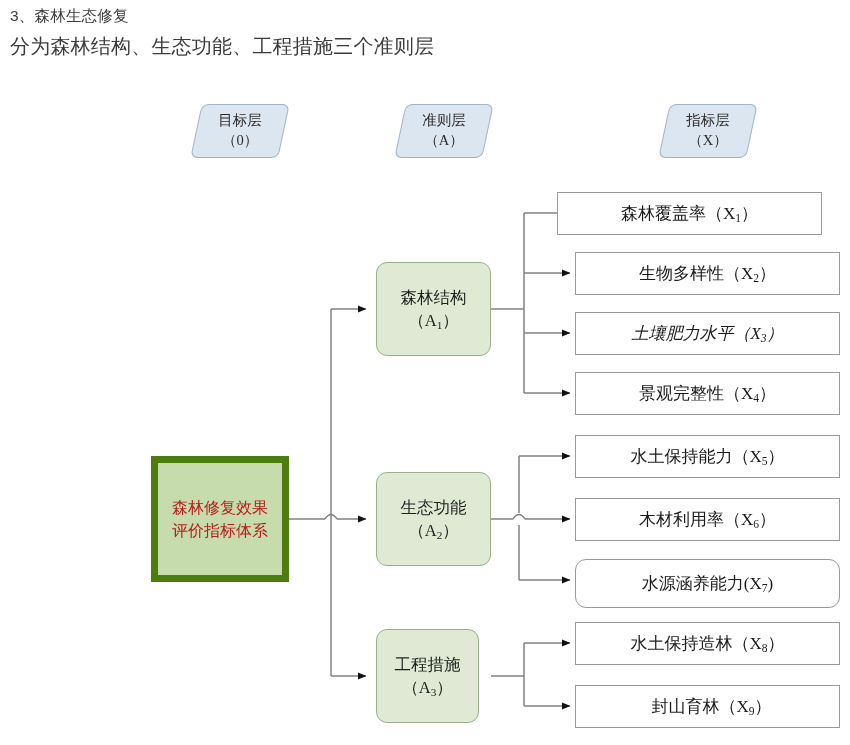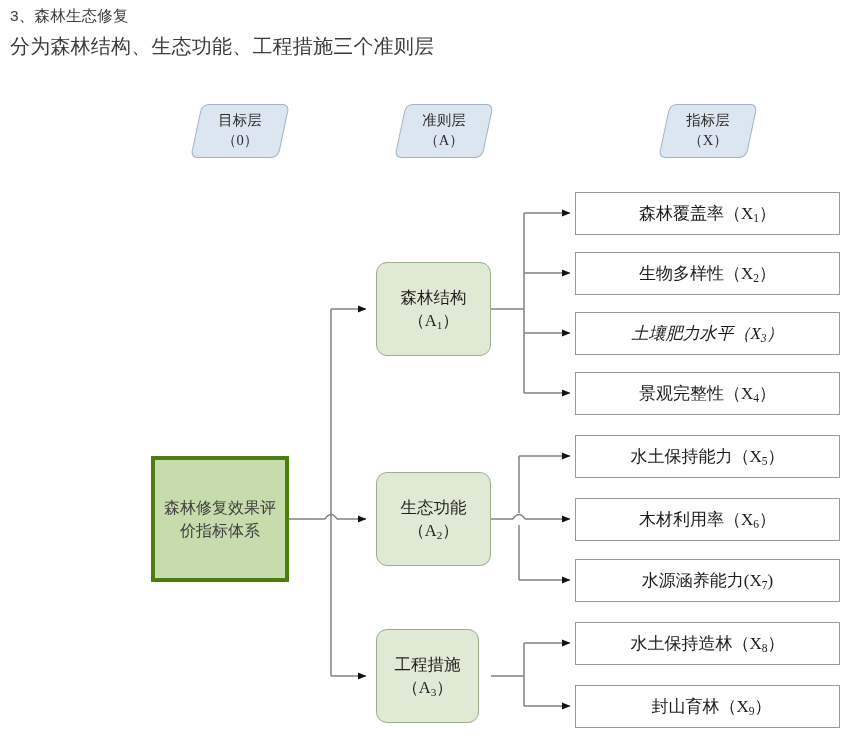--- a/index.html
+++ b/index.html
@@ -57,29 +57,29 @@
     font-size: 14.5px;
     line-height: 1.35;
     color: #2b2b2b;
     white-space: nowrap;
   }
 
   
   #goal-box {
     position: absolute;
     background: #c6dcad;
-    border: 4px solid #4d7c0f;
+    border: 7px solid #4d7c0f;
     box-sizing: border-box;
     display: flex;
     align-items: center;
     justify-content: center;
     text-align: center;
     font-size: 16px;
     line-height: 1.45;
-    color: #404040;
+    color: #b91c1c;
     padding: 0 8px;
   }
 
   
   .criteria-box {
     position: absolute;
     background: #dfe9d3;
     border: 1px solid #9bb089;
     border-radius: 11px;
     box-sizing: border-box;
@@ -202,21 +202,21 @@
 <div class="criteria-box" style="left:376px; top:472px; width:115px; height:94px;">
   <span>生态功能</span>
   <span><span>（A</span><sub>2</sub><span>）</span></span>
 </div>
 
 <div class="criteria-box" style="left:376px; top:629px; width:103px; height:94px;">
   <span>工程措施</span>
   <span><span>（A</span><sub>3</sub><span>）</span></span>
 </div>
 
-<div class="indicator-box" style="left:575px; top:192px; width:265px; height:43px;">
+<div class="indicator-box" style="left:557px; top:192px; width:265px; height:43px;">
   <span><span>森林覆盖率</span><span>（X</span><sub>1</sub><span>）</span></span>
 </div>
 
 <div class="indicator-box" style="left:575px; top:252px; width:265px; height:43px;">
   <span><span>生物多样性</span><span>（X</span><sub>2</sub><span>）</span></span>
 </div>
 
 <div class="indicator-box" style="left:575px; top:312px; width:265px; height:43px;font-style:italic;">
   <span><span>土壤肥力水平</span><span>（X</span><sub>3</sub><span>）</span></span>
 </div>
@@ -226,21 +226,21 @@
 </div>
 
 <div class="indicator-box" style="left:575px; top:435px; width:265px; height:43px;">
   <span><span>水土保持能力</span><span>（X</span><sub>5</sub><span>）</span></span>
 </div>
 
 <div class="indicator-box" style="left:575px; top:498px; width:265px; height:43px;">
   <span><span>木材利用率</span><span>（X</span><sub>6</sub><span>）</span></span>
 </div>
 
-<div class="indicator-box" style="left:575px; top:559px; width:265px; height:43px;">
+<div class="indicator-box" style="left:575px; top:559px; width:265px; height:49px;border-radius:11px;">
   <span><span>水源涵养能力</span><span>(X</span><sub>7</sub><span>)</span></span>
 </div>
 
 <div class="indicator-box" style="left:575px; top:622px; width:265px; height:43px;">
   <span><span>水土保持造林</span><span>（X</span><sub>8</sub><span>）</span></span>
 </div>
 
 <div class="indicator-box" style="left:575px; top:685px; width:265px; height:43px;padding-left:8px;">
   <span><span>封山育林</span><span>（X</span><sub>9</sub><span>）</span></span>
 </div>

